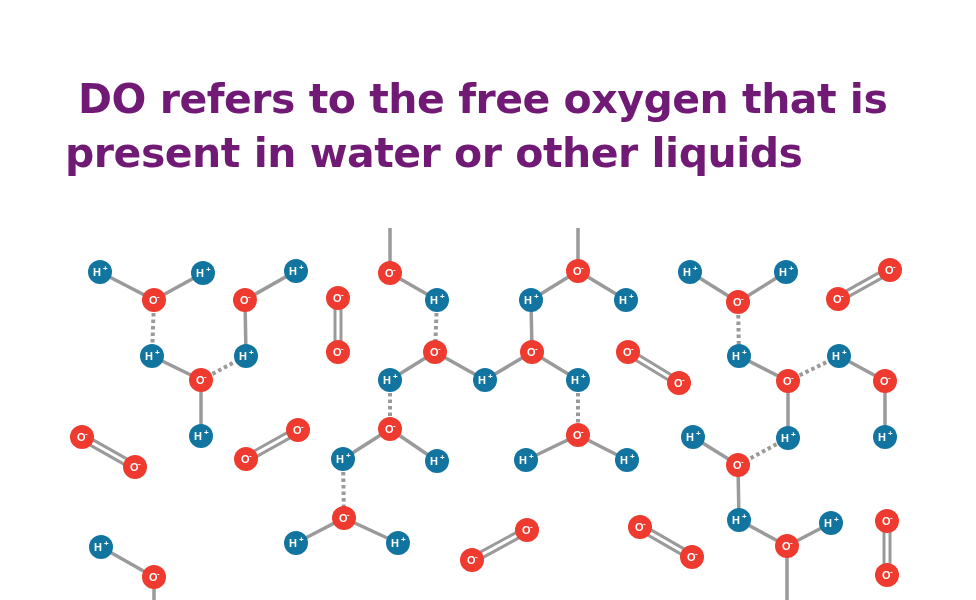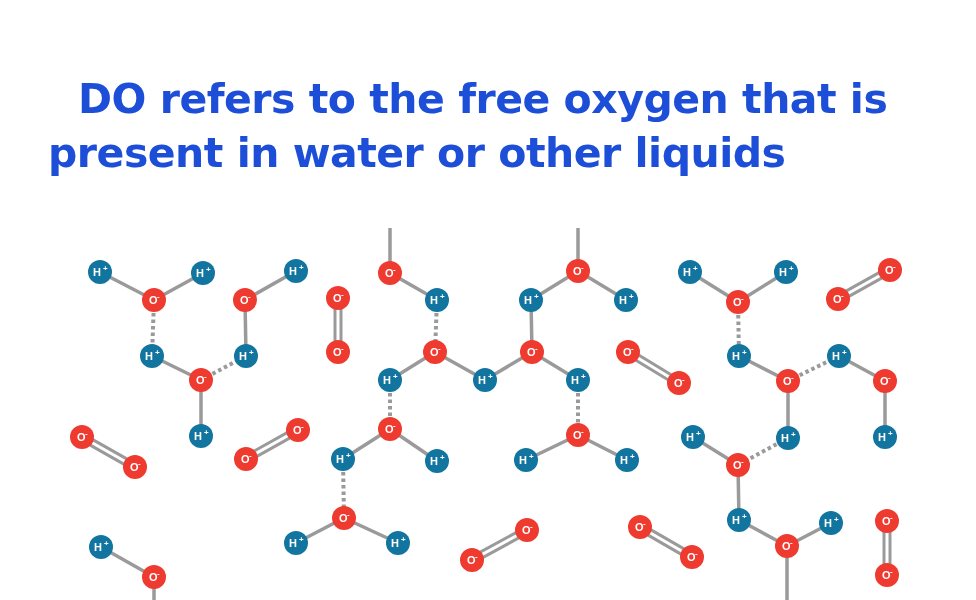--- a/index.html
+++ b/index.html
@@ -1,23 +1,23 @@
 <!DOCTYPE html>
 <html><head>
 <meta charset="utf-8">
 <style>
   html, body { margin:0; padding:0; background:#ffffff; }
   body { width:976px; height:600px; overflow:hidden; position:relative; font-family:"DejaVu Sans", sans-serif; }
   .title {
     position:absolute; left:0; top:72px; width:976px;
     font-family:"DejaVu Sans", sans-serif; font-weight:bold; font-size:41px; line-height:54px;
-    color:#1d4ed8; letter-spacing:-0.5px;
+    color:#701a75; letter-spacing:-0.5px;
   }
   .title .l1 { display:block; padding-left:78px; }
-  .title .l2 { display:block; padding-left:48px; }
+  .title .l2 { display:block; padding-left:65px; }
   svg.diagram { position:absolute; left:0; top:0; }
   .atom-label { font-family:"Liberation Sans", sans-serif; font-weight:bold; font-size:11px; fill:#ffffff; }
 </style>
 </head>
 <body>
 
 <div class="title">
   <span class="l1">DO refers to the free oxygen that is</span>
   <span class="l2">present in water or other liquids</span>
 </div>

